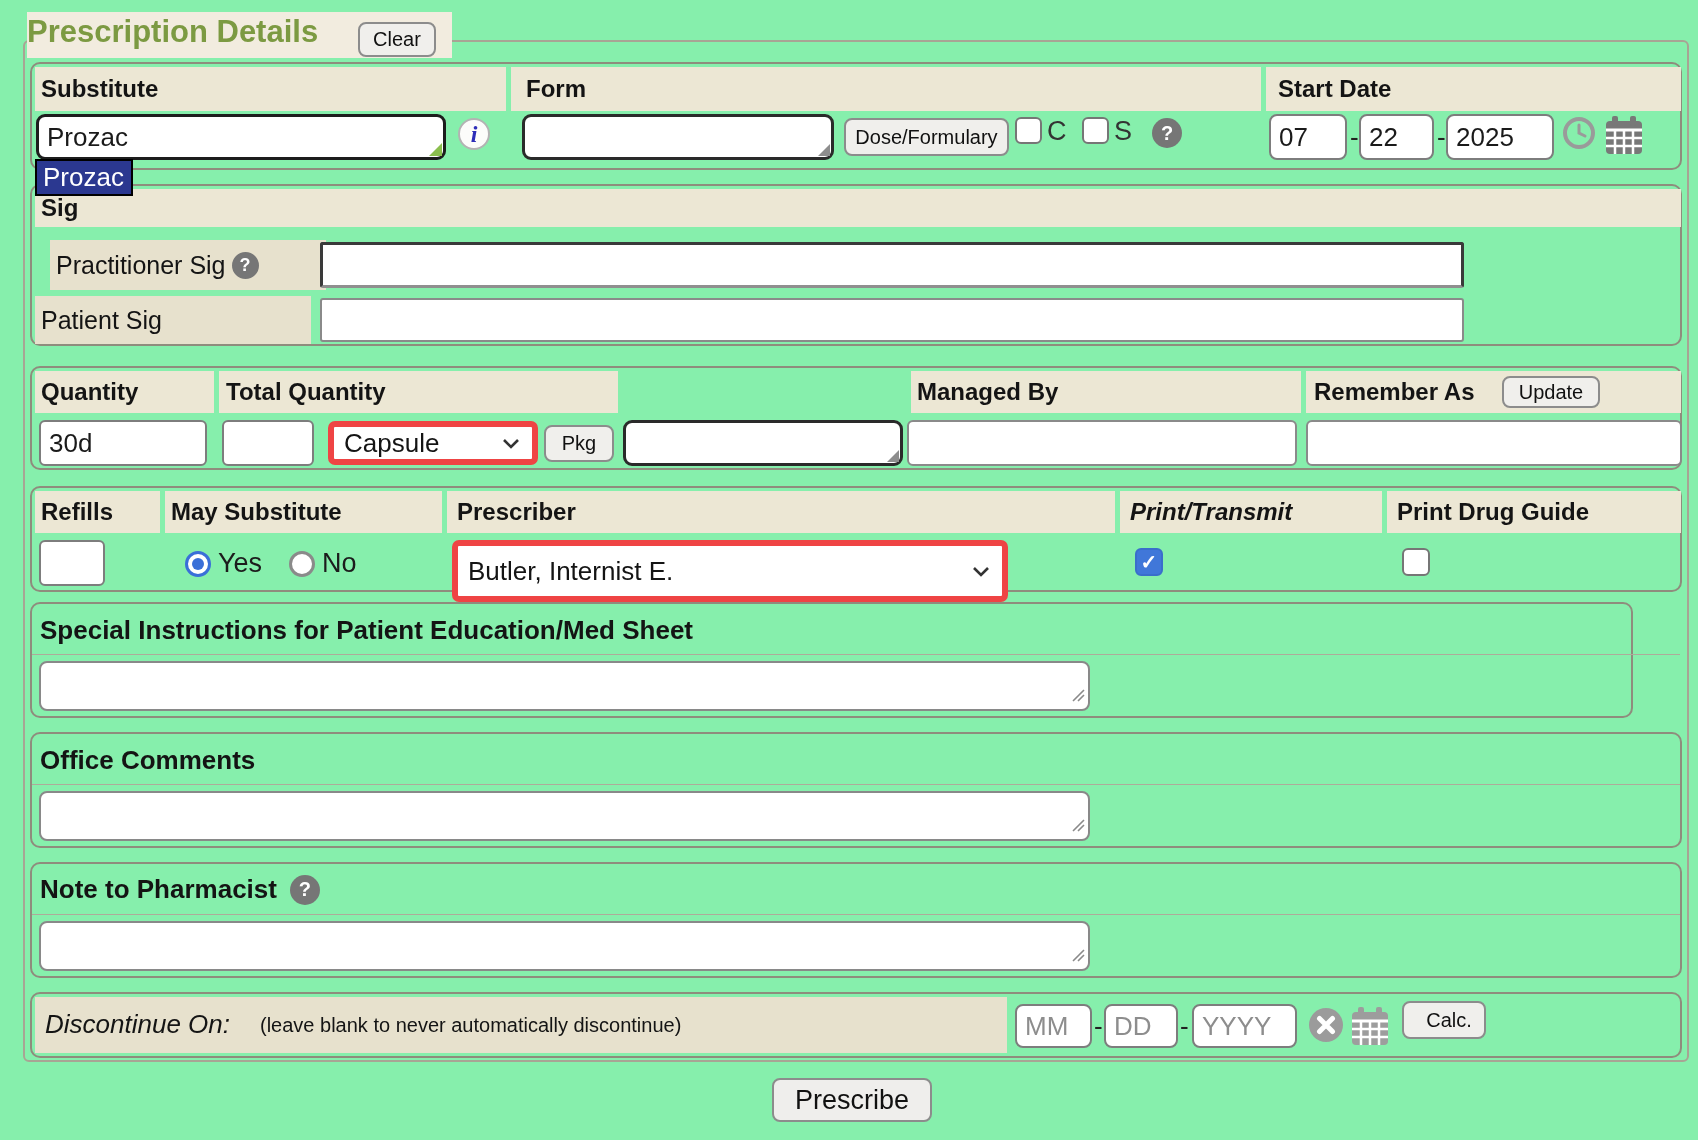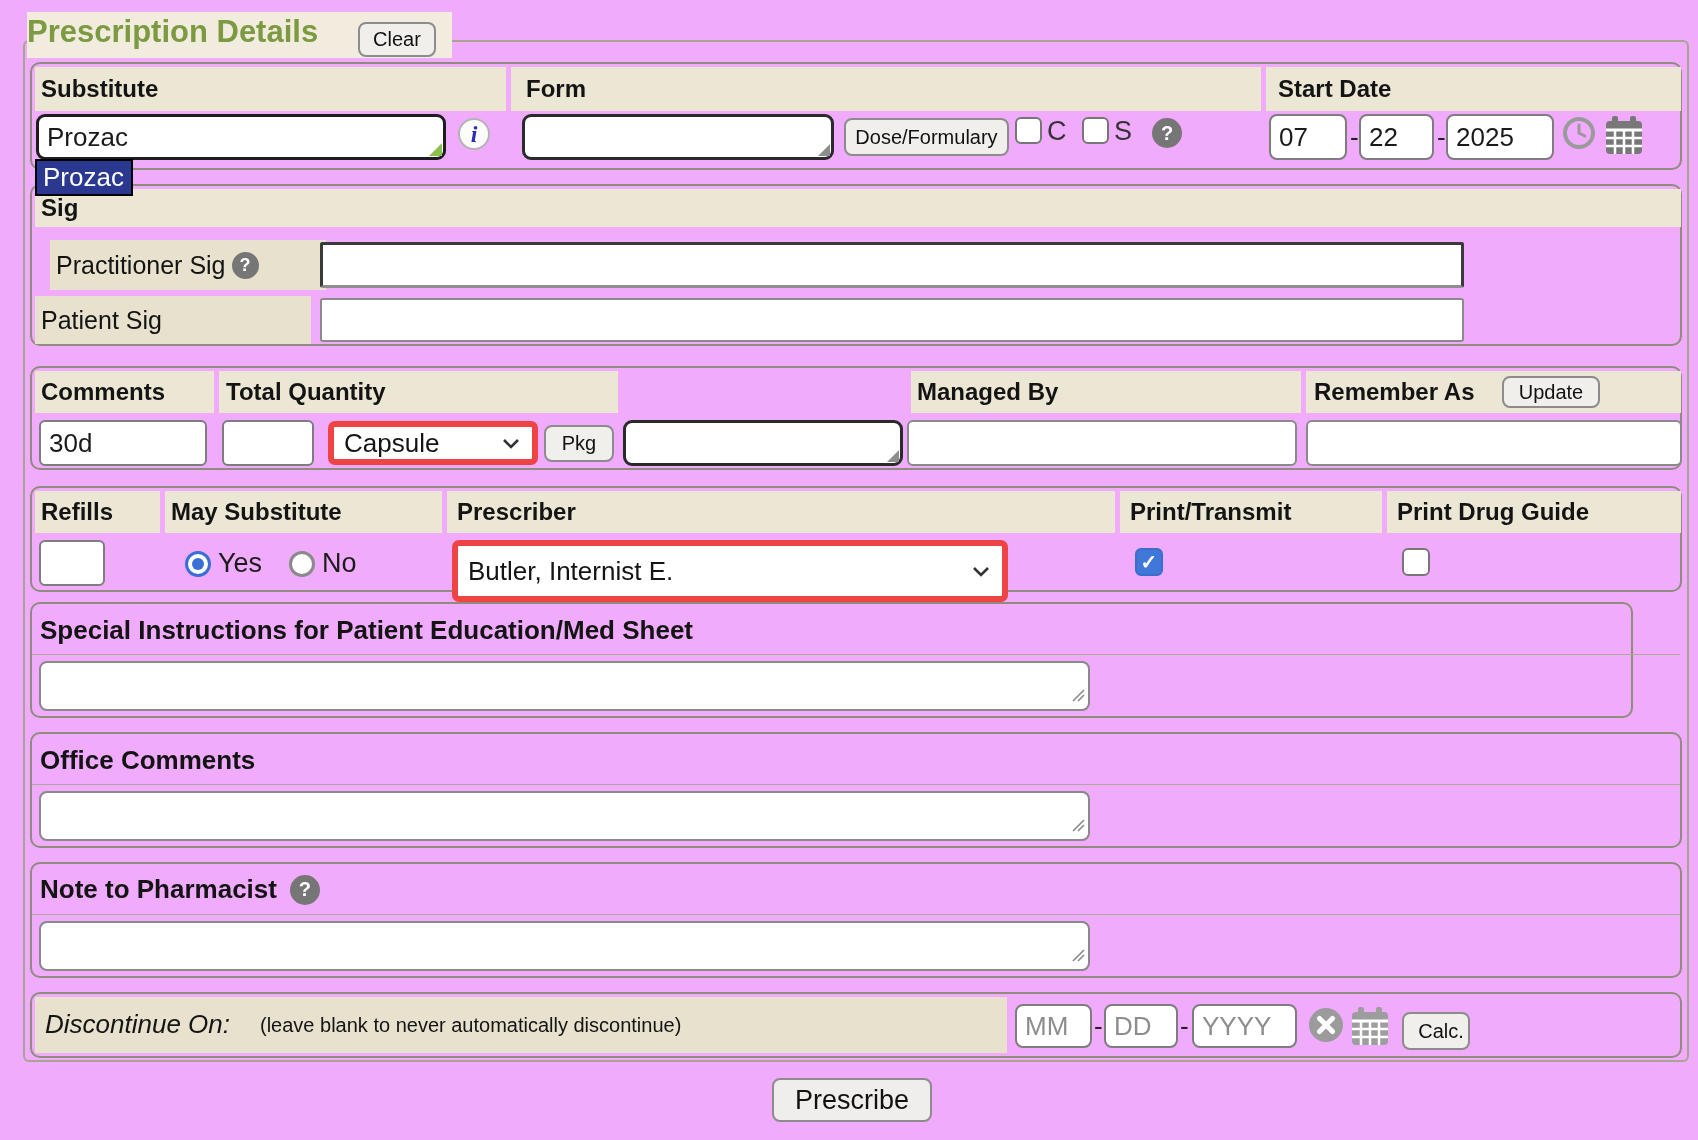--- a/index.html
+++ b/index.html
@@ -1,16 +1,16 @@
 <!DOCTYPE html>
 <html><head>
 <meta charset="utf-8">
 <style>
   html,body{margin:0;padding:0;background:#f2ecdf;}
-  .screen{position:relative;width:1698px;height:1140px;background:#f0abfc;
+  .screen{position:relative;width:1698px;height:1140px;background:#86efac;
     font-family:"Liberation Sans",sans-serif;color:#141414;overflow:hidden;}
   .abs{position:absolute;box-sizing:border-box;}
   .box{border:2px solid #8f8c7d;border-radius:10px;}
   .cell{background:#ece7d4;display:flex;align-items:center;box-sizing:border-box;}
   .lcell{background:#e7e1cd;display:flex;align-items:center;box-sizing:border-box;}
   .blabel{font-weight:bold;font-size:24px;white-space:nowrap;}
   .seclabel{font-weight:bold;font-size:26px;white-space:nowrap;}
   .inp{background:#fff;border:2px solid #7d7d7d;border-radius:6px;
     font-family:"Liberation Sans",sans-serif;font-size:26px;padding:0 8px;color:#1a1a1a;outline:none;box-sizing:border-box;}
   .inp.focusy{border:3px solid #1d1d1d;border-radius:9px;}
@@ -117,21 +117,21 @@
     <div class="abs lcell" style="left:3px;top:110px;width:276px;height:48px;padding-left:6px;">
       <span style="font-size:25px;">Patient Sig</span>
     </div>
     <input class="inp abs" style="left: 288px; top: 112px; width: 1144px; height: 44px; border: 2px solid rgb(138, 138, 138); border-radius: 3px;" value="">
   </div>
 
   <div class="abs dd" style="left:35px;top:159px;width:98px;height:37px;z-index:6;">Prozac</div>
 
   <div class="abs box" style="left:30px;top:366px;width:1652px;height:104px;">
     <div class="abs cell" style="left:3px;top:3px;width:179px;height:42px;">
-        <span class="blabel" style="padding-left:6px;">Comments</span>
+        <span class="blabel" style="padding-left:6px;">Quantity</span>
       </div>
     <div class="abs cell" style="left:187px;top:3px;width:399px;height:42px;">
         <span class="blabel" style="padding-left:7px;">Total Quantity</span>
       </div>
     <div class="abs cell" style="left:879px;top:3px;width:390px;height:42px;">
         <span class="blabel" style="padding-left:6px;">Managed By</span>
       </div>
     <div class="abs cell" style="left:1274px;top:3px;width:375px;height:42px;">
         <span class="blabel" style="padding-left:8px;">Remember As</span>
       </div>
@@ -160,21 +160,21 @@
     <div class="abs cell" style="left:3px;top:3px;width:125px;height:42px;">
         <span class="blabel" style="padding-left:6px;">Refills</span>
       </div>
     <div class="abs cell" style="left:133px;top:3px;width:277px;height:42px;">
         <span class="blabel" style="padding-left:6px;">May Substitute</span>
       </div>
     <div class="abs cell" style="left:415px;top:3px;width:668px;height:42px;">
         <span class="blabel" style="padding-left:10px;">Prescriber</span>
       </div>
     <div class="abs cell" style="left:1088px;top:3px;width:262px;height:42px;">
-        <span class="blabel" style="padding-left:10px;">Print/Transmit</span>
+        <span class="blabel" style="padding-left:10px;font-style:italic;">Print/Transmit</span>
       </div>
     <div class="abs cell" style="left:1355px;top:3px;width:294px;height:42px;">
         <span class="blabel" style="padding-left:10px;">Print Drug Guide</span>
       </div>
 
     <input class="inp abs" style="left: 7px; top: 52px; width: 66px; height: 46px;" value="">
     <div class="abs radio on" style="left:153px;top:63px;"></div>
     <span class="abs rlabel" style="left:186px;top:60px;">Yes</span>
     <div class="abs radio" style="left:257px;top:63px;"></div>
     <span class="abs rlabel" style="left:290px;top:60px;">No</span>
@@ -248,18 +248,18 @@
     <span class="abs" style="left:1318px;top:11px;width:40px;height:42px;">
       <svg width="40" height="42" viewBox="0 0 40 42">
           <rect x="2" y="7" width="36" height="33" rx="4" fill="#9d9d9d"></rect>
           <rect x="8" y="2" width="6" height="10" rx="2" fill="#9d9d9d"></rect>
           <rect x="26" y="2" width="6" height="10" rx="2" fill="#9d9d9d"></rect>
           <path d="M2 16 H38" stroke="#fff" stroke-width="3"></path>
           <path d="M11 16 V40 M20 16 V40 M29 16 V40" stroke="#fff" stroke-width="2.5"></path>
           <path d="M2 24 H38 M2 32 H38" stroke="#fff" stroke-width="2.5"></path>
         </svg>
     </span>
-    <button class="btn abs" style="left:1370px;top:18px;width:68px;height:38px;padding-left:16px;">Calc.</button>
+    <button class="btn abs" style="left:1370px;top:7px;width:84px;height:38px;padding-left:16px;">Calc.</button>
   </div>
 
   <button class="btn abs" style="left:772px;top:1078px;width:160px;height:44px;font-size:27px;background:#efeeec;">Prescribe</button>
 
 </div>
 
 </body></html>

